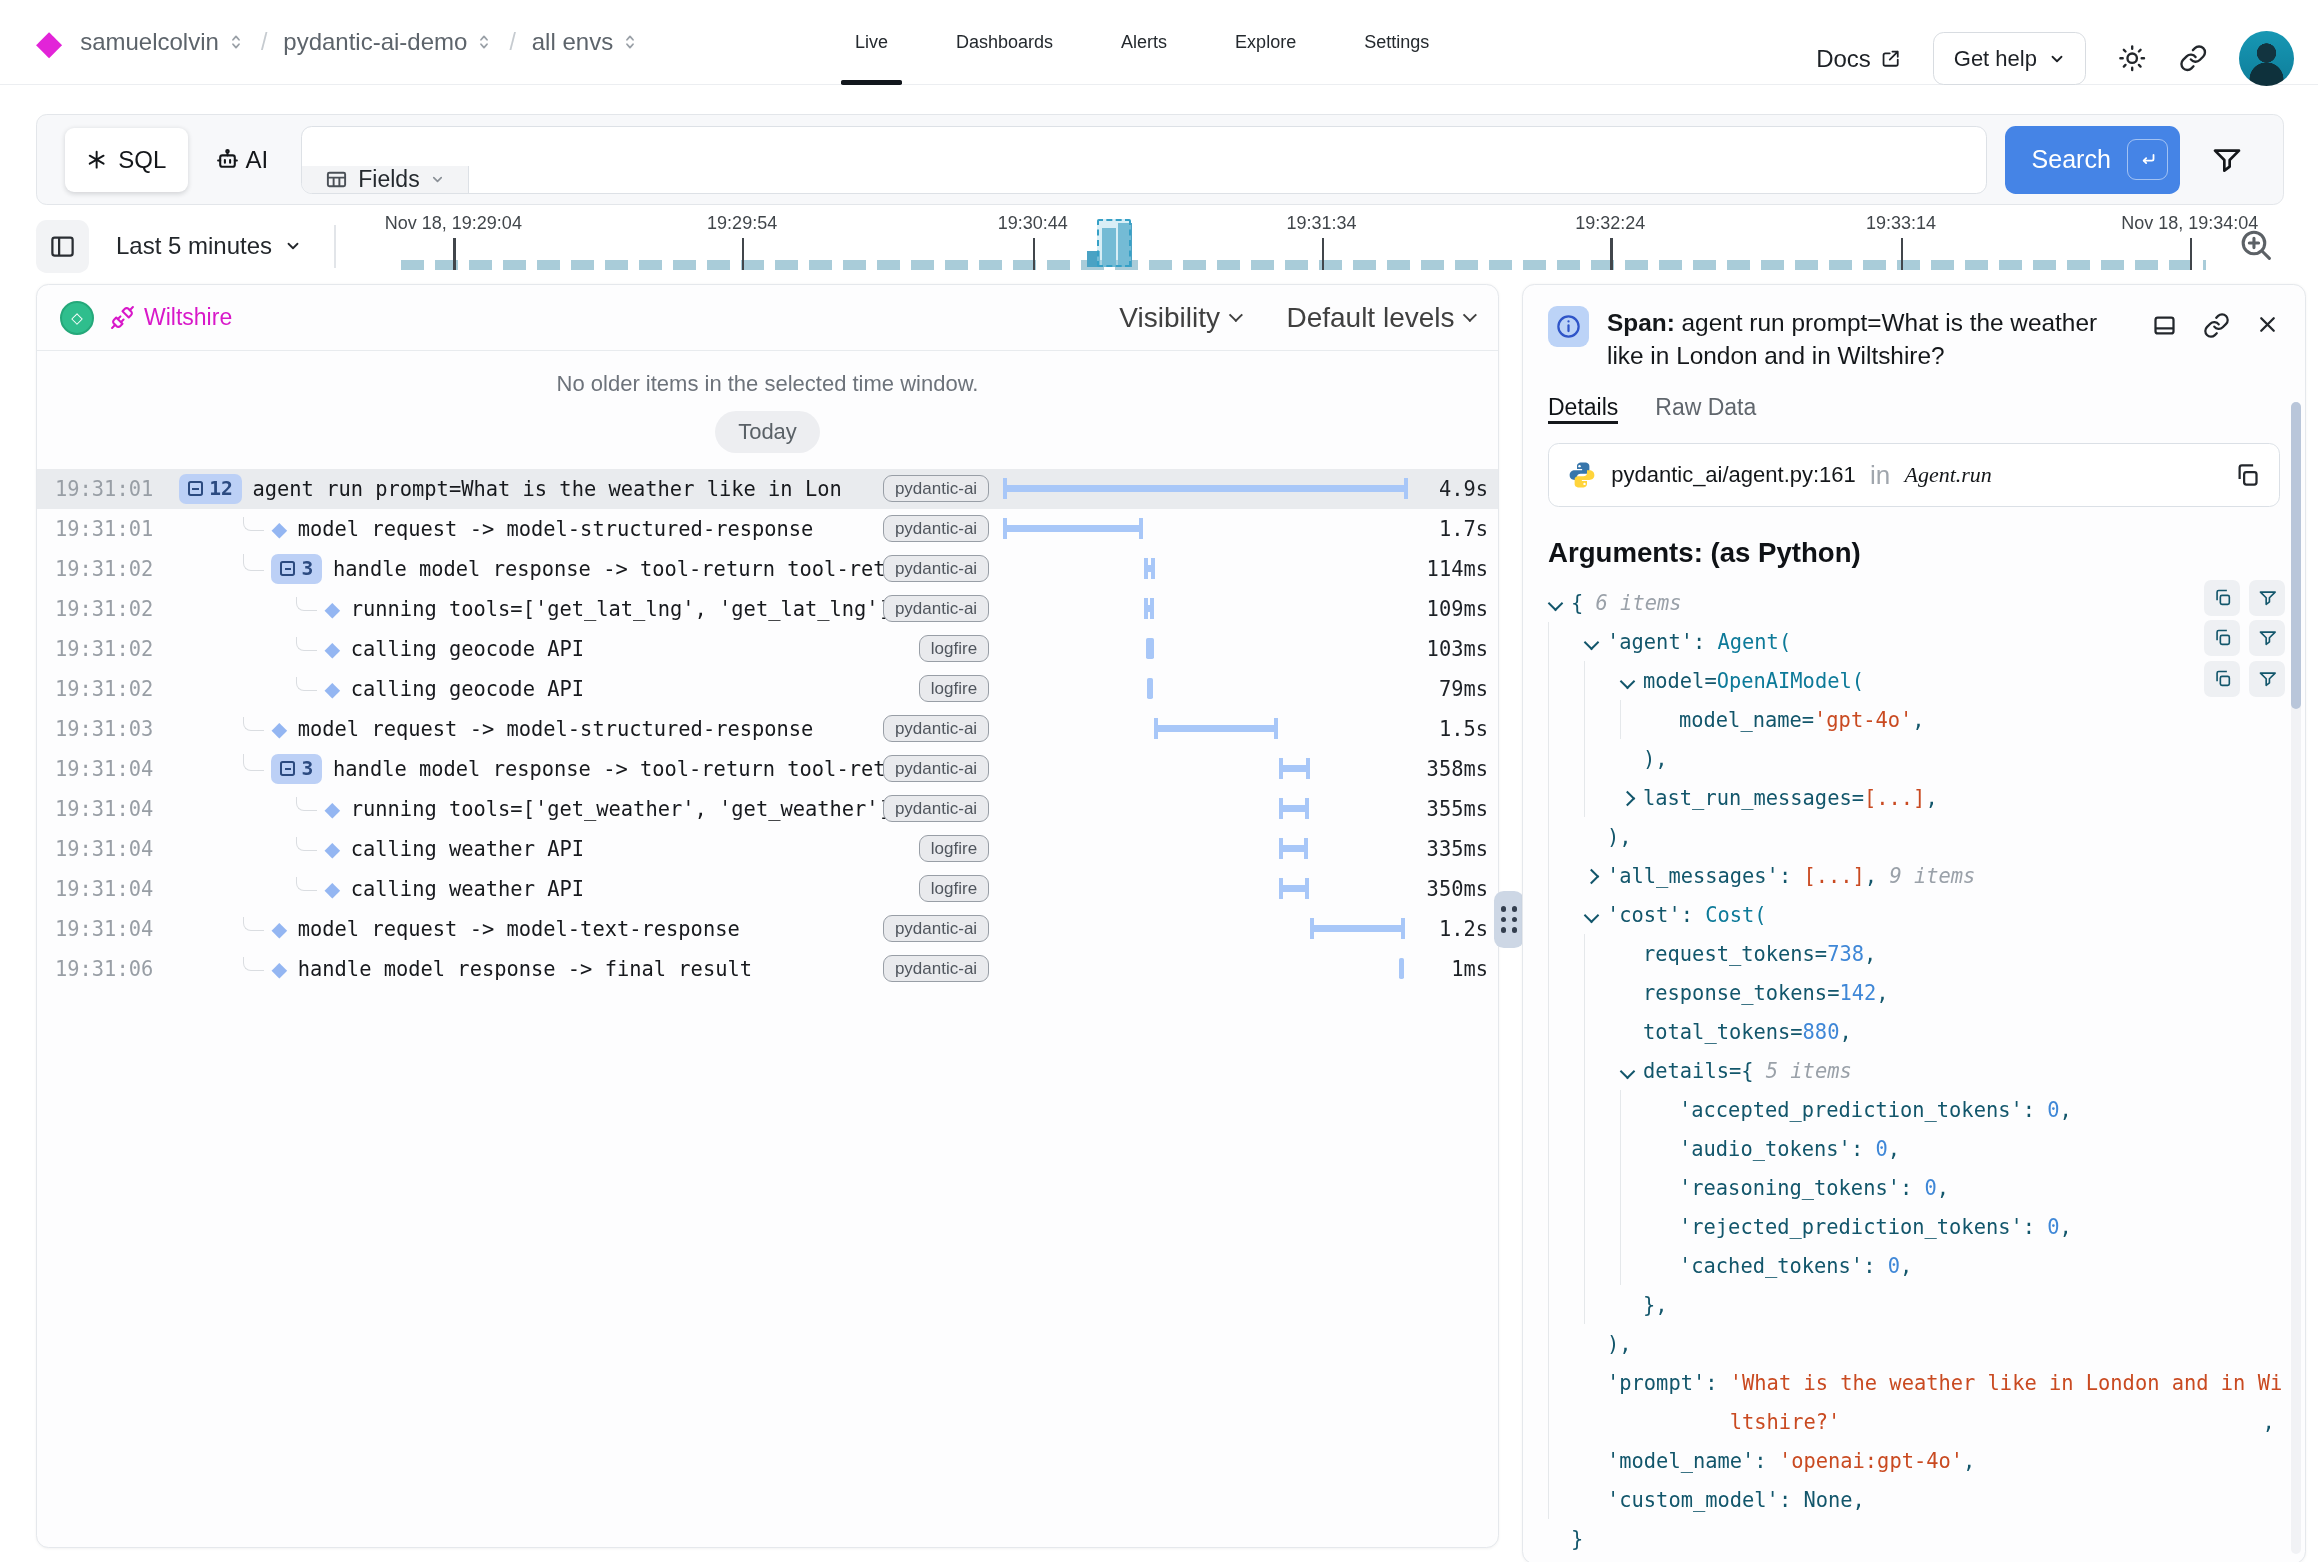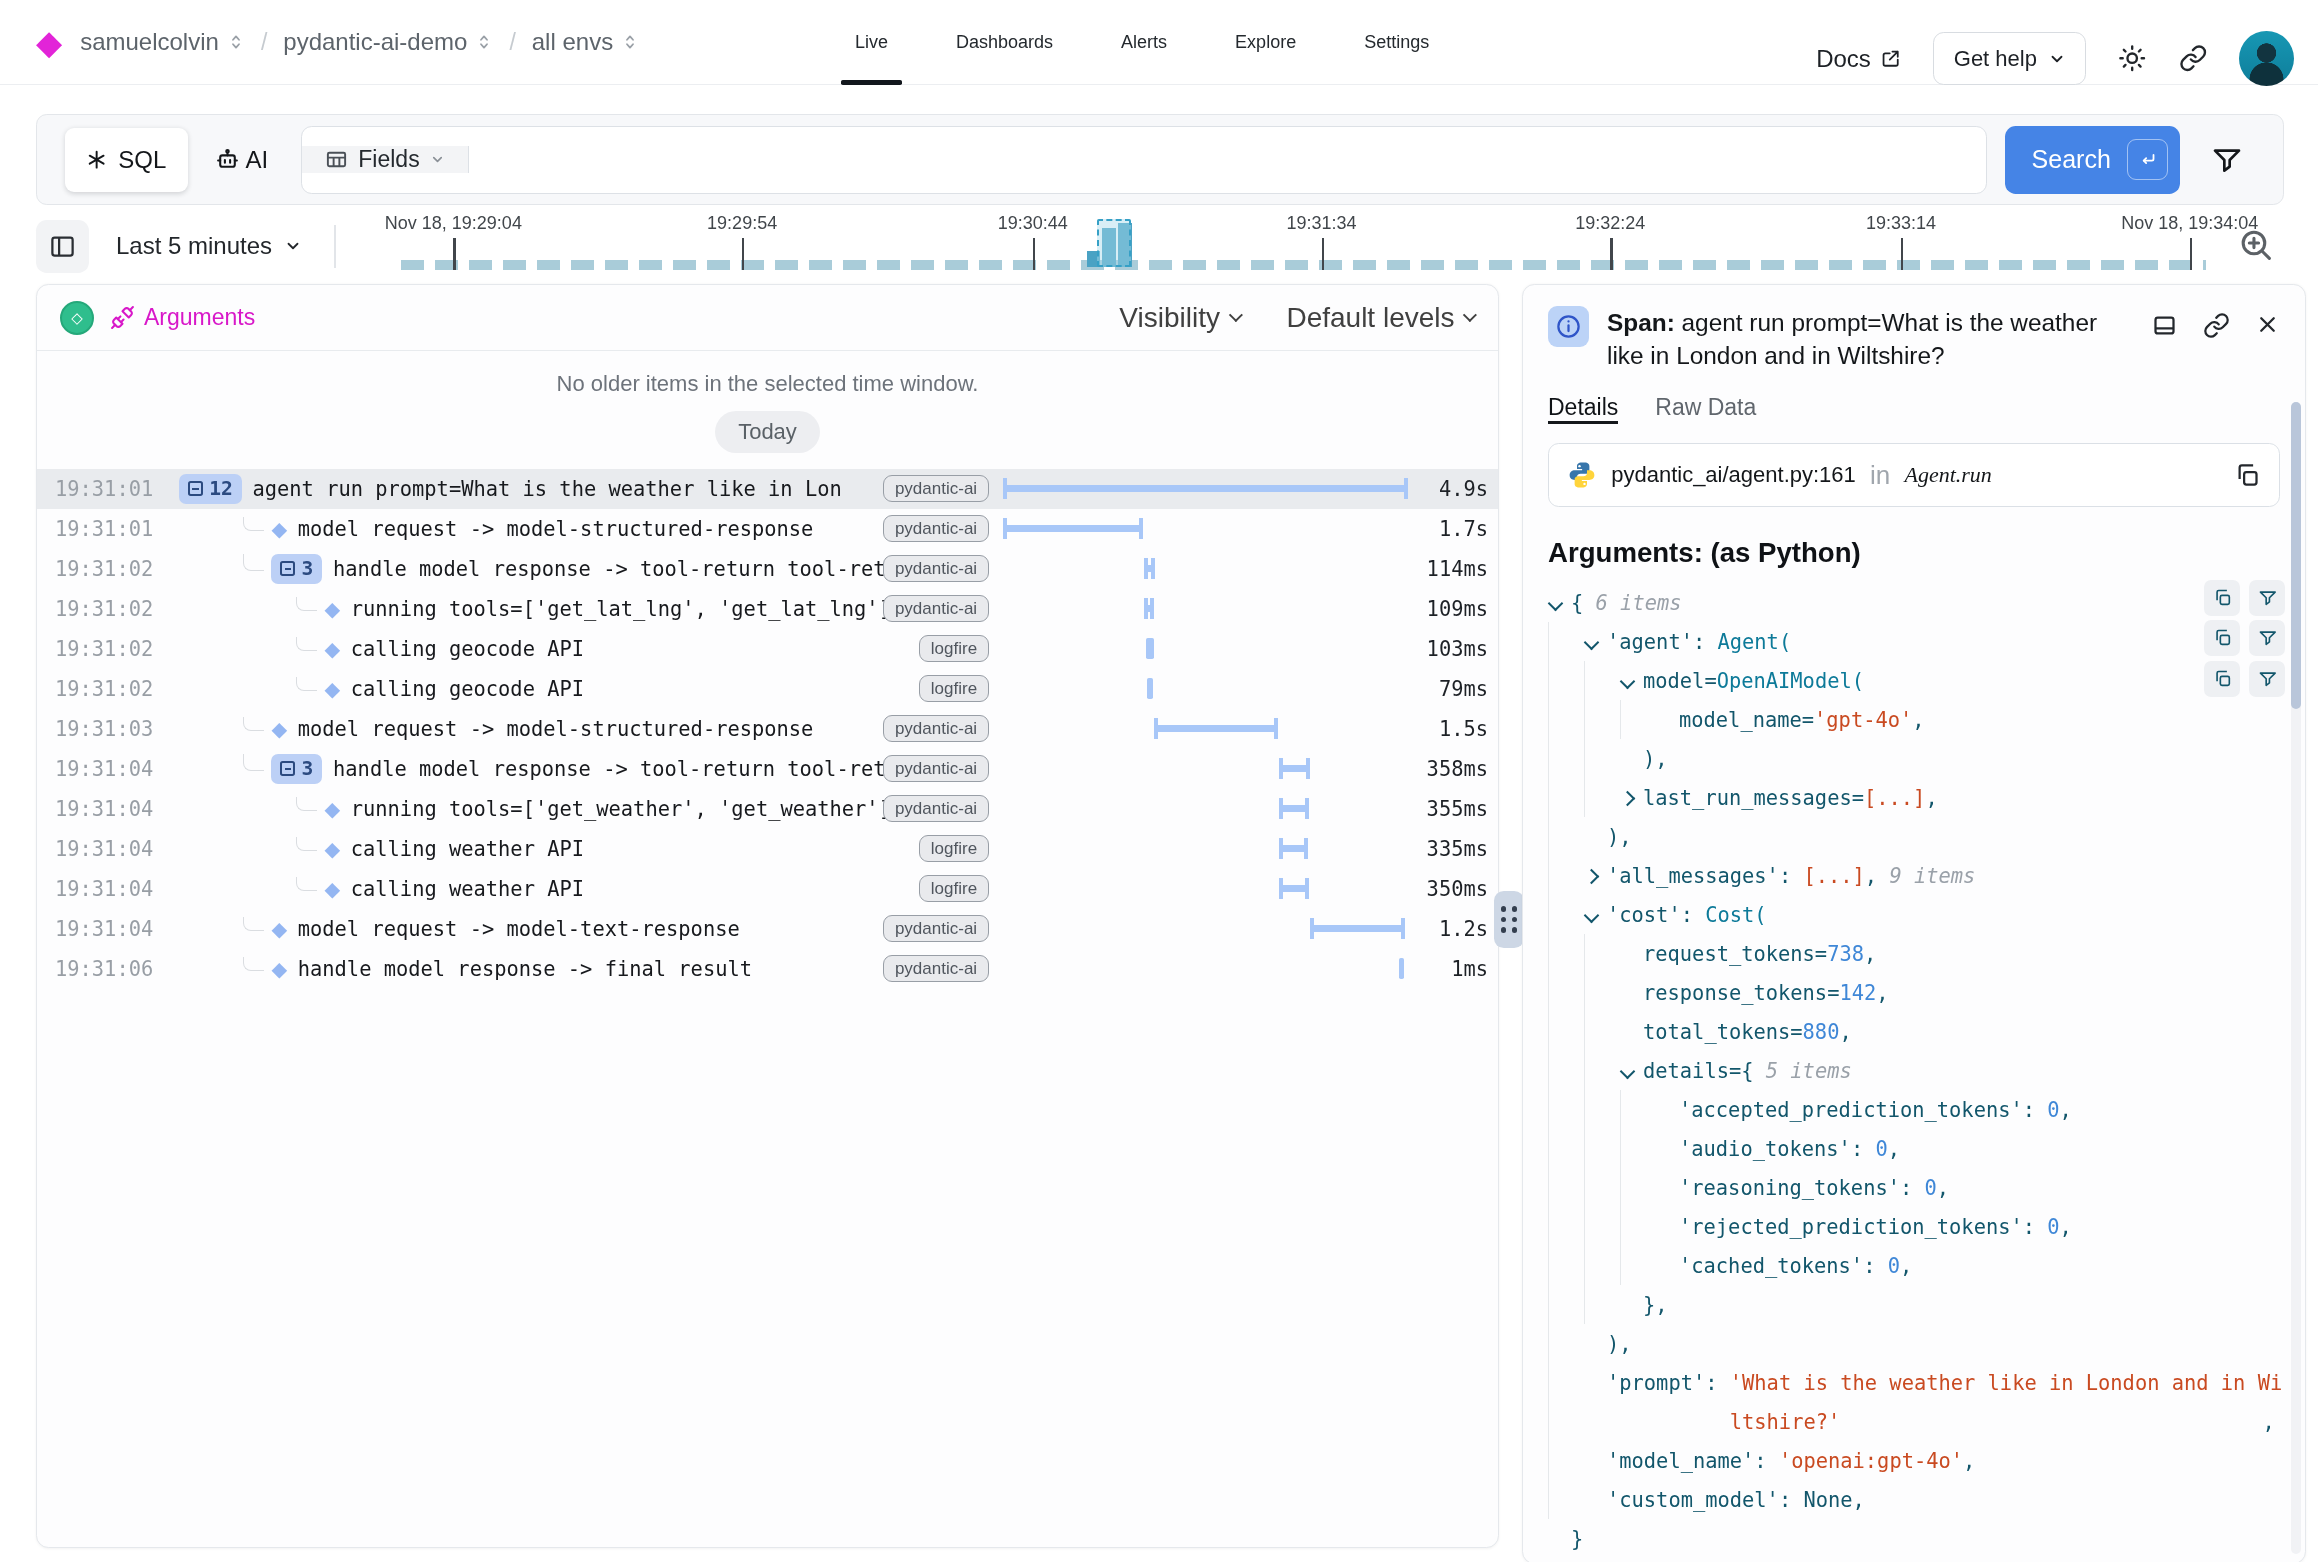--- a/index.html
+++ b/index.html
@@ -25,21 +25,21 @@
   .avatar{width:55px;height:55px;border-radius:50%;cursor:pointer;
     background:
       radial-gradient(circle at 50% 88%, #0e313c 0 30%, transparent 31%),
       radial-gradient(circle at 50% 40%, #123440 0 22%, transparent 23%),
       linear-gradient(180deg,#1798b4,#0e7d9a)}
 
   
   .searchbar{position:absolute;left:36px;top:114px;width:2248px;height:91px;background:#f7f8fa;border:1.3px solid #e3e6ea;border-radius:10.7px;display:flex;align-items:center;padding:0 28px;gap:18px}
   .sqlbtn{display:flex;align-items:center;gap:10.7px;height:64px;padding:0 21.3px;border-radius:9px;background:#fff;border:none;box-shadow:0 1.8px 5.3px rgba(20,24,31,.16);font-size:24px;color:#14171a;cursor:pointer;font-family:inherit}
   .aibtn{display:flex;align-items:center;gap:6px;height:64px;padding:0 9px;background:none;border:none;font-size:24px;color:#14171a;cursor:pointer;font-family:inherit}
-  .inputgroup{flex:1;display:flex;align-items:center;height:68px;background:#fff;border:1.3px solid #dde1e6;border-radius:10.7px;overflow:hidden;margin-left:5.3px}
+  .inputgroup{flex:1;display:flex;align-items:flex-end;height:68px;background:#fff;border:1.3px solid #dde1e6;border-radius:10.7px;overflow:hidden;margin-left:5.3px}
   .fieldsbtn{display:flex;align-items:center;gap:10.7px;padding:0 23px;background:#f3f4f6;border:none;border-right:1.3px solid #dde1e6;font-size:23px;color:#24292e;cursor:pointer;font-family:inherit}
   .fieldsbtn .ic{color:#4a5057}
   .query{flex:1;border:none;outline:none;font-size:23px;padding:0 23px;background:transparent;color:#14171a;font-family:inherit}
   .searchbtn{display:flex;align-items:center;gap:16px;height:68px;padding:0 12.4px 0 27px;border:none;border-radius:10.7px;background:#4584e6;color:#fff;font-size:25px;cursor:pointer;font-family:inherit}
   .enterbadge{width:41px;height:41px;border:1.8px solid rgba(255,255,255,.5);border-radius:9px;display:flex;align-items:center;justify-content:center}
   .funnel{color:#14171a;margin:0 12.4px;cursor:pointer;background:none;border:none}
 
   
   .timebar{position:absolute;left:36px;top:215px;width:2248px;height:62px}
   .tb-left{position:absolute;left:0;top:0;height:62px;display:flex;align-items:center}
@@ -309,21 +309,21 @@
   <div class="lpanel">
     <div class="lp-head">
       <span class="livedot"></span>
       <button class="disconnect">
         <svg class="ic" width="25" height="25" viewBox="0 0 24 24" fill="none" stroke="currentColor" stroke-width="2" stroke-linecap="round" stroke-linejoin="round">
             <path d="m19 5 3-3M2 22l3-3"></path>
             <path d="M6.3 20.3a2.4 2.4 0 0 0 3.4 0L12 18l-6-6-2.3 2.3a2.4 2.4 0 0 0 0 3.4Z"></path>
             <path d="M7.5 13.5 10 11M10.5 16.5 13 14"></path>
             <path d="m12 6 6 6 2.3-2.3a2.4 2.4 0 0 0 0-3.4l-2.6-2.6a2.4 2.4 0 0 0-3.4 0Z"></path>
           </svg>
-        <span>Arguments</span>
+        <span>Wiltshire</span>
       </button>
       <span class="lp-spacer"></span>
       <span class="lp-dd">
         <span>Visibility</span>
         <span class="chev"></span>
       </span>
       <span class="lp-dd">
         <span>Default levels</span>
         <span class="chev"></span>
       </span>

